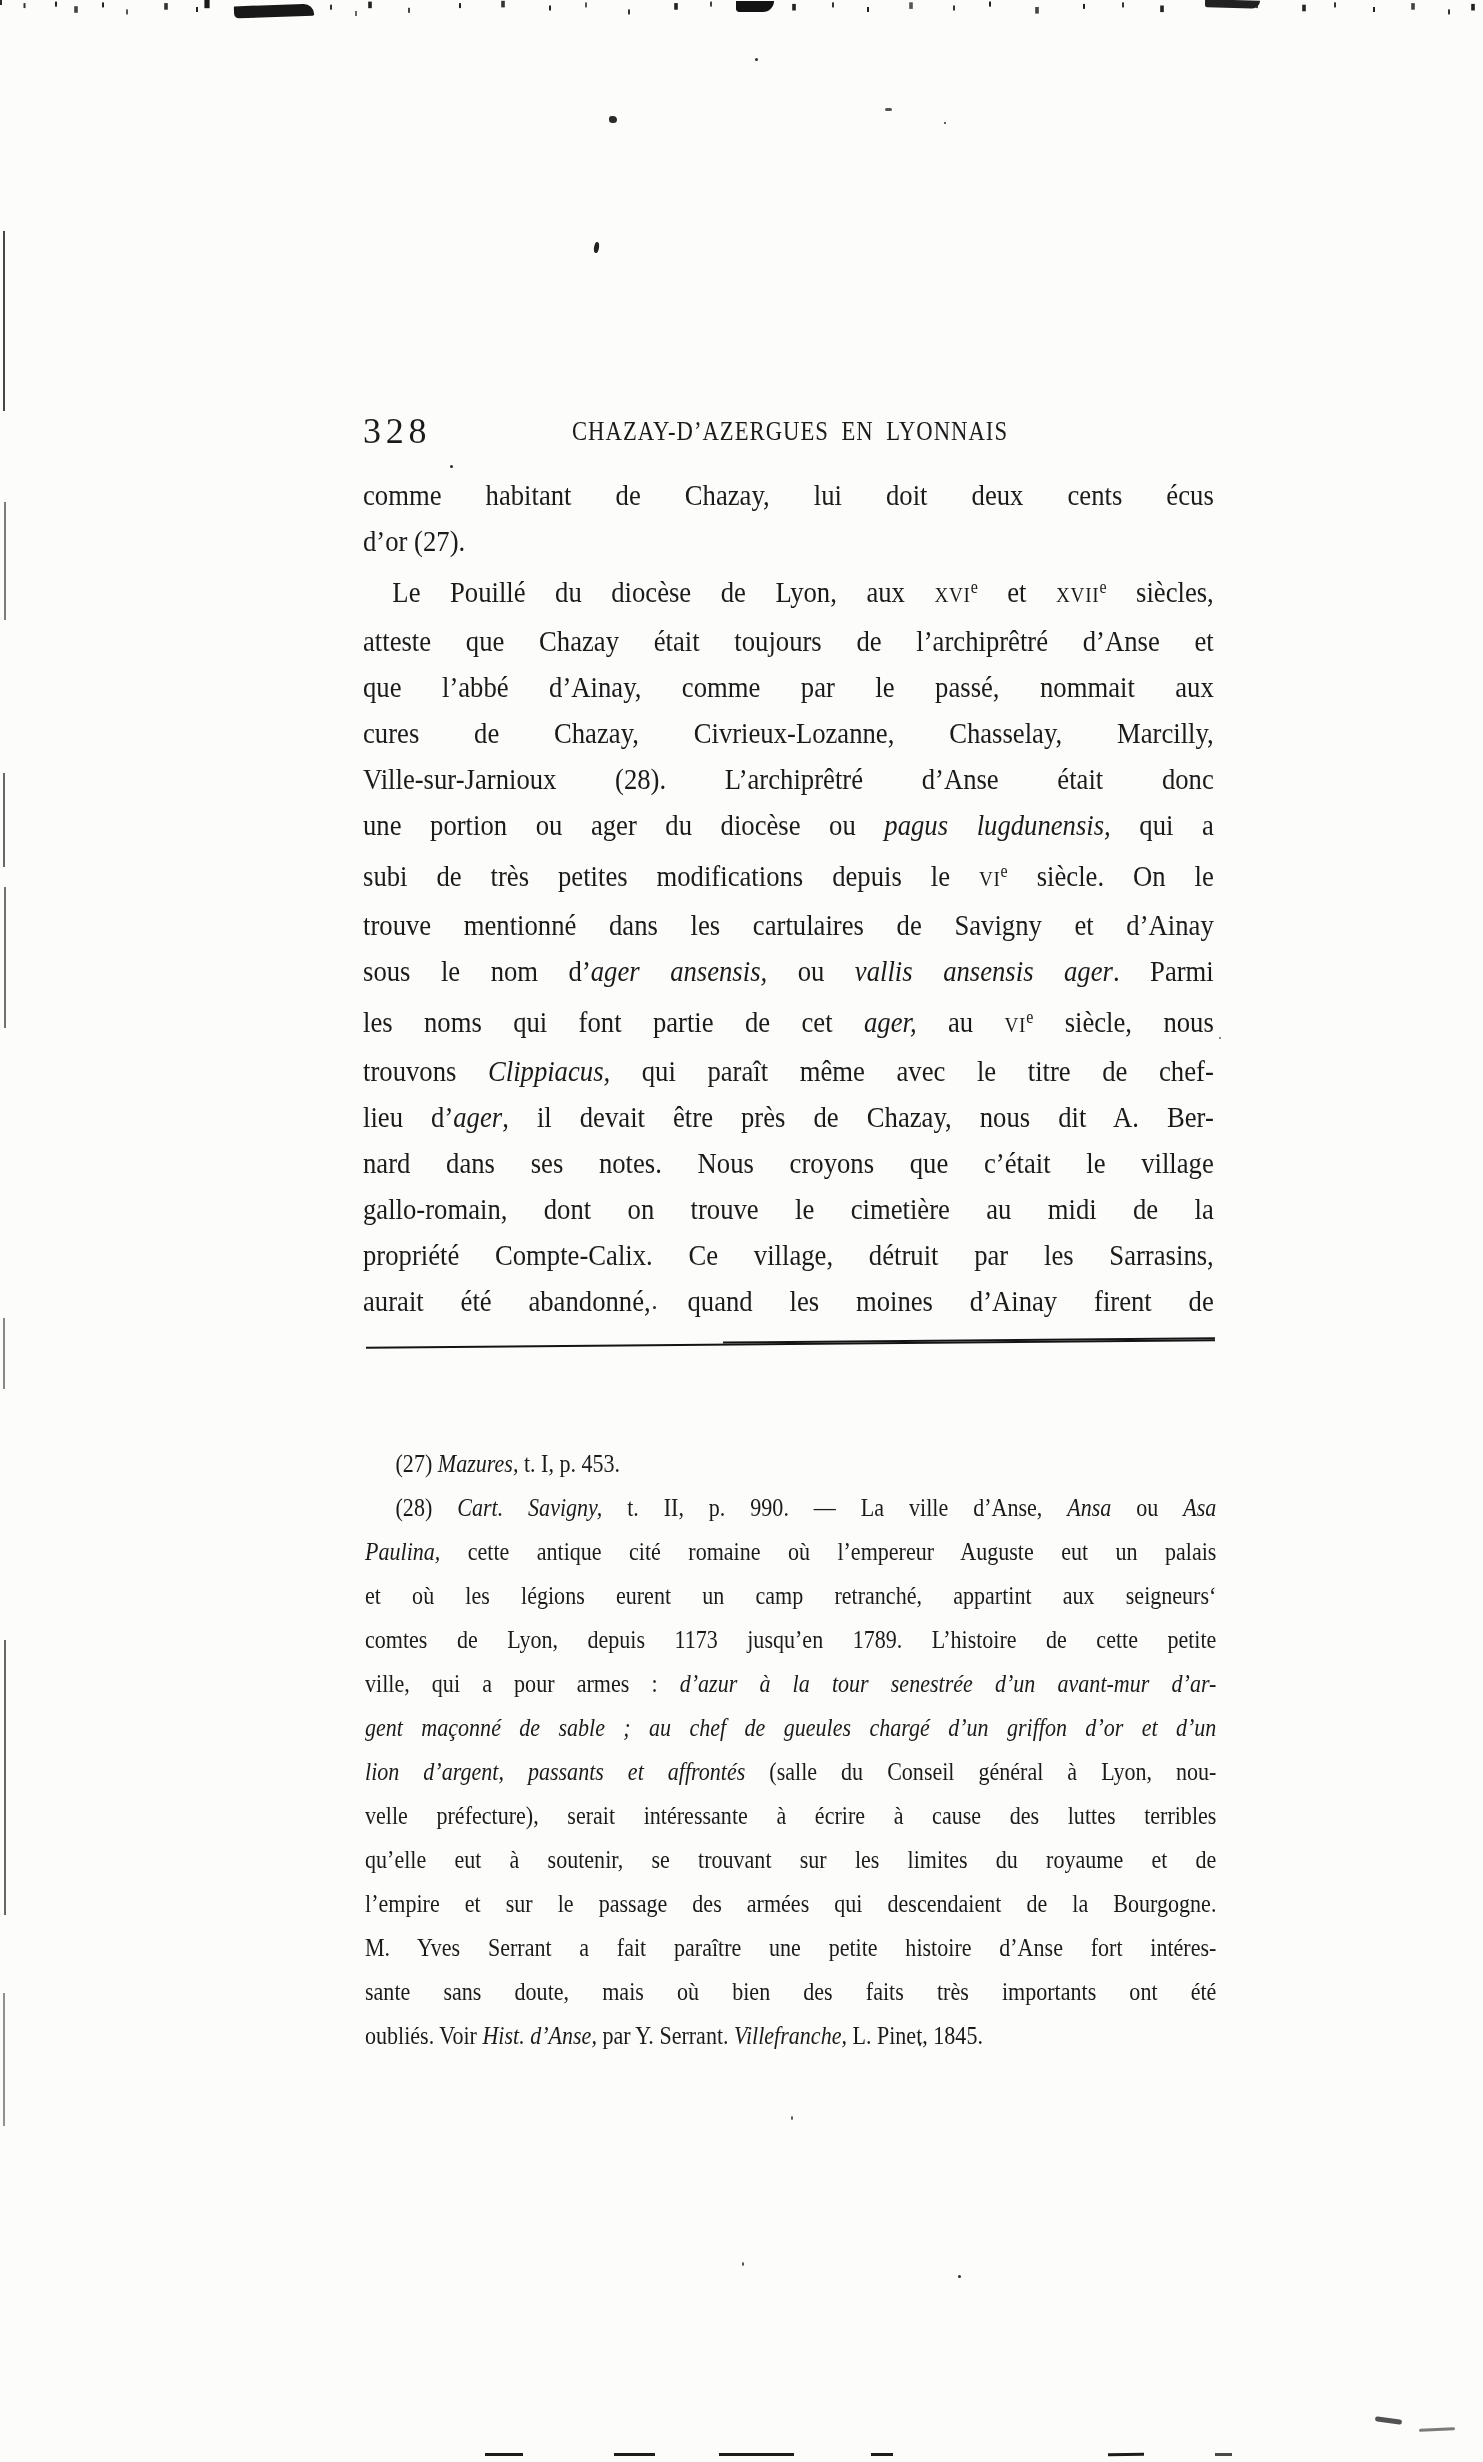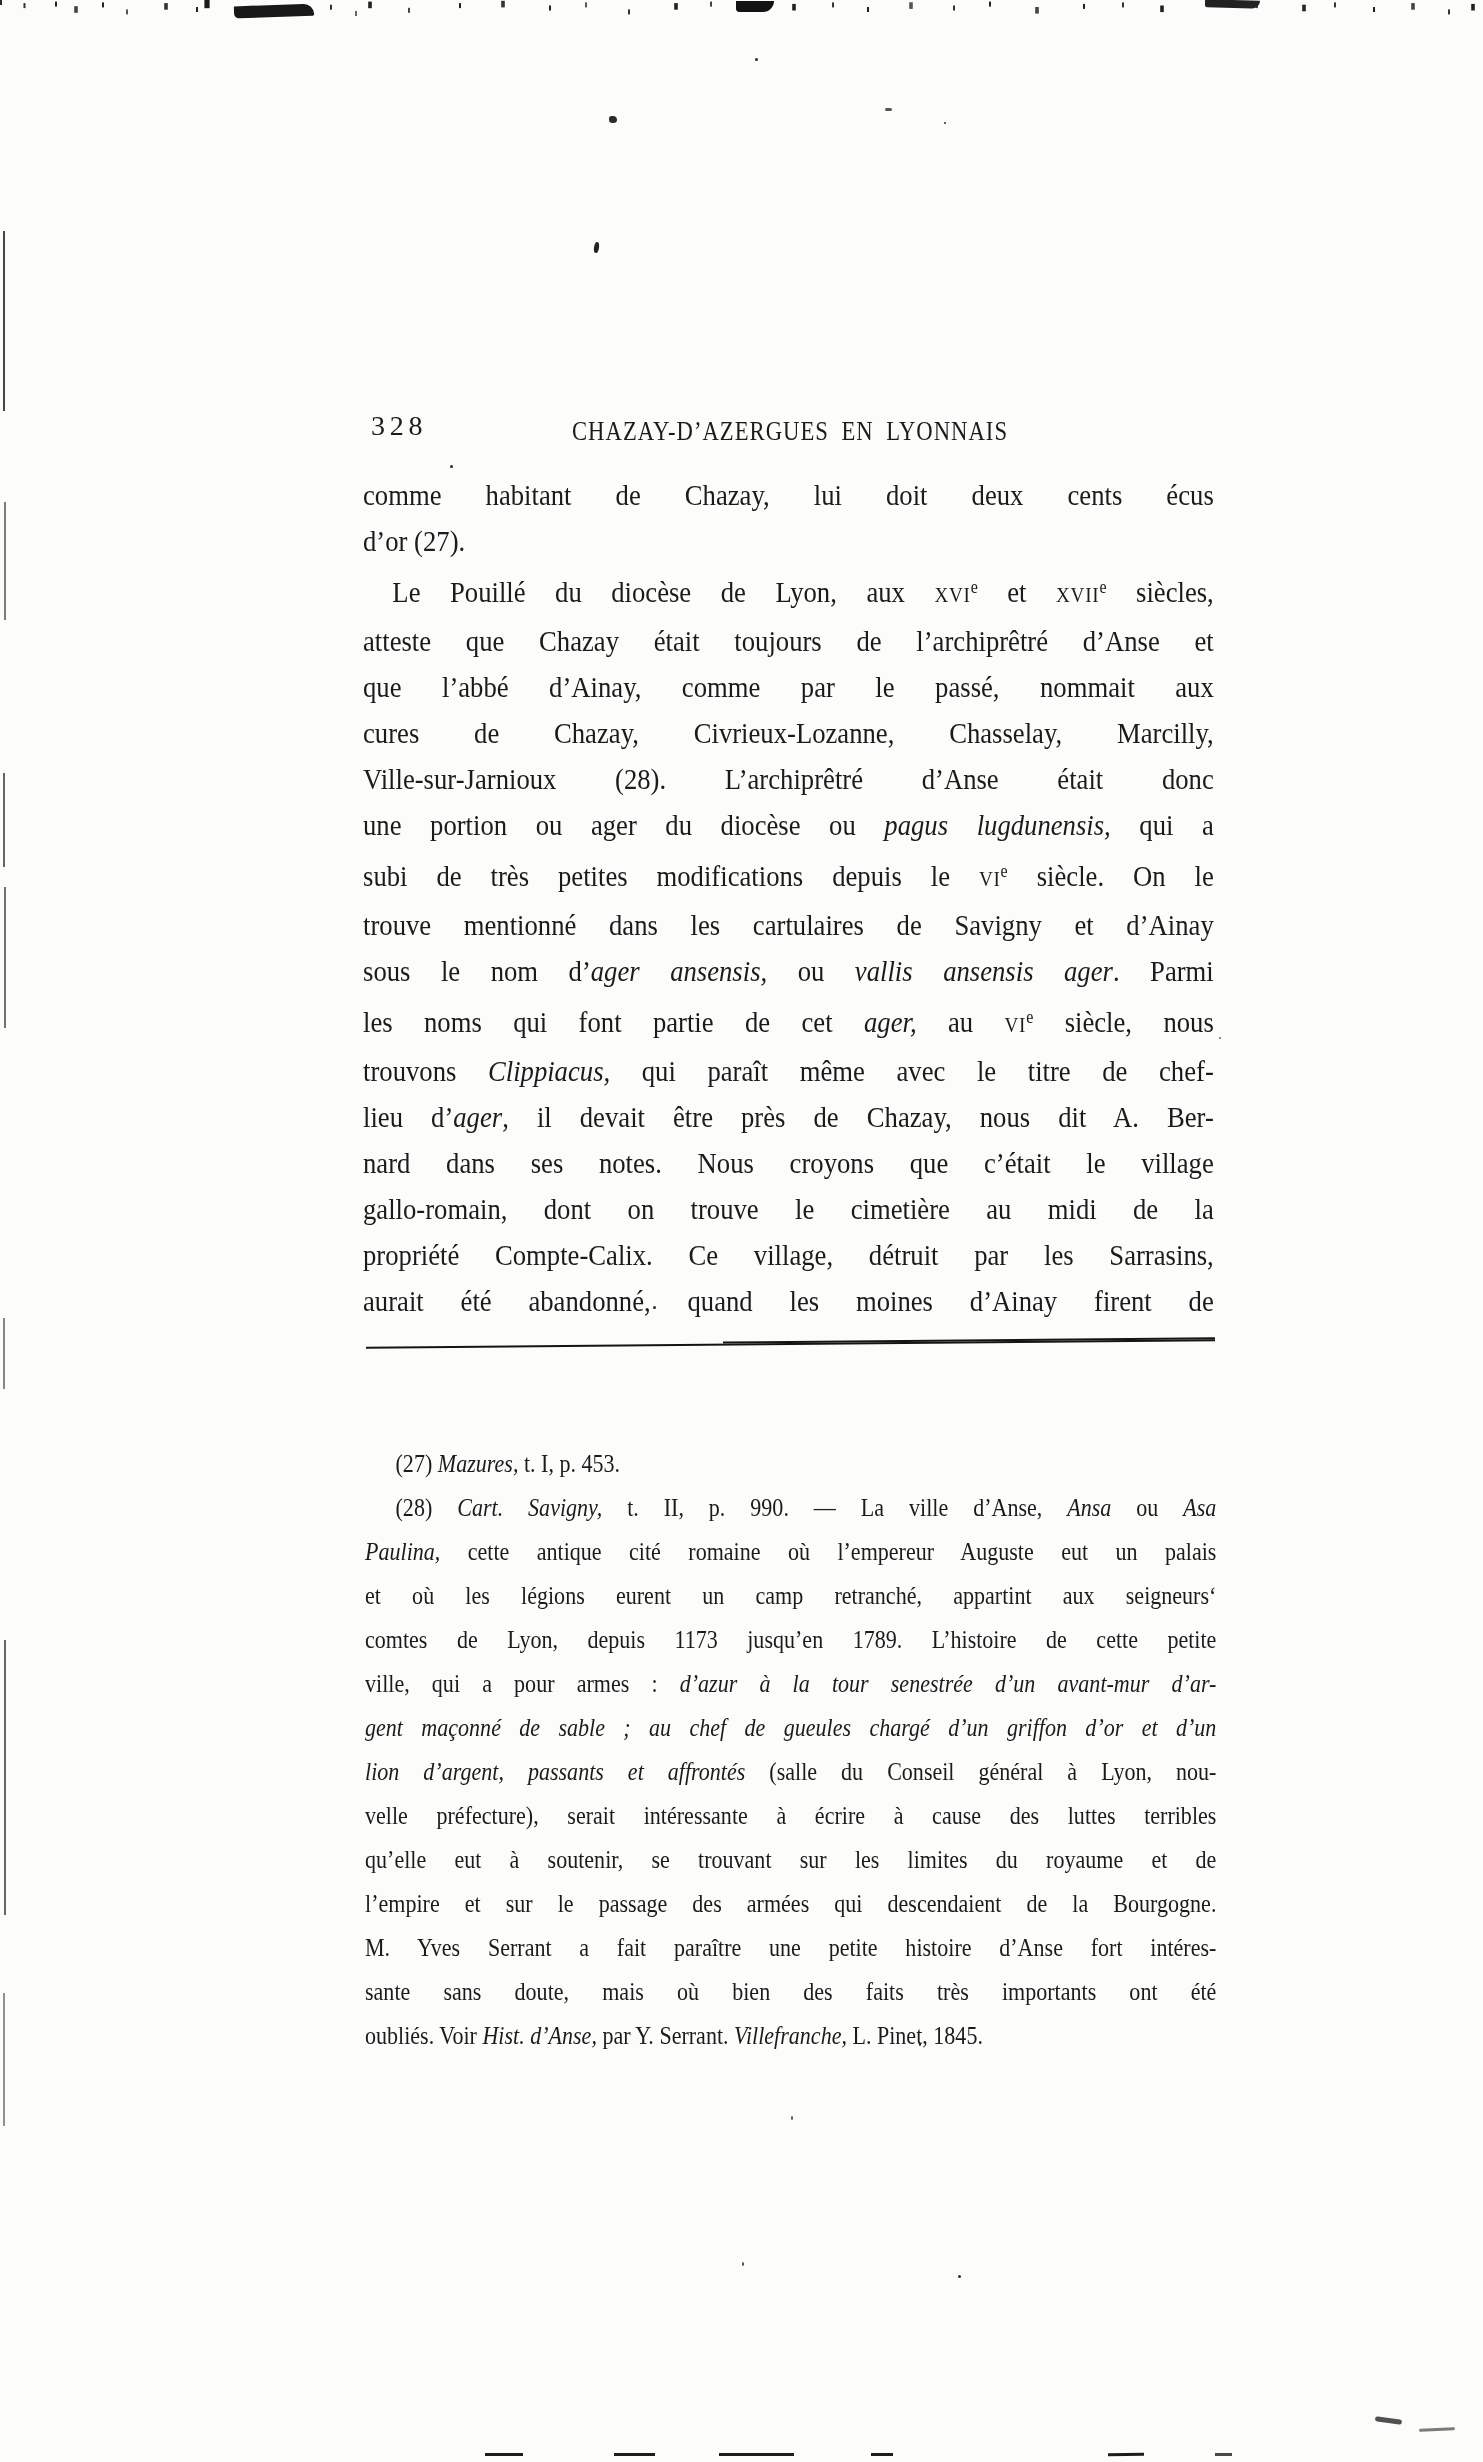--- a/index.html
+++ b/index.html
@@ -6,21 +6,21 @@
   body{
     width:1484px;height:2462px;position:relative;
     background:#ffffff;
     font-family:"Liberation Serif","DejaVu Serif",serif;
     color:#1b1b1b;
   }
   .page{position:absolute;inset:0;background:#fcfcfb;overflow:hidden;}
 
   
   .header{position:absolute;top:410px;left:363px;width:853px;height:44px;}
-  .pagenum{position:absolute;left:8px;top:0;font-size:28px;letter-spacing:4.7px;}
+  .pagenum{position:absolute;left:0;top:0;font-size:36px;letter-spacing:4.7px;}
   .runtitle{
     position:absolute;left:50%;top:6.3px;white-space:nowrap;
     font-size:27px;letter-spacing:1.2px;word-spacing:7px;
     transform:translateX(-50%) scaleX(0.84);
   }
 
   
   .main{
     position:absolute;top:472px;left:363px;width:957px;
     transform:scaleX(0.889);transform-origin:0 0;

